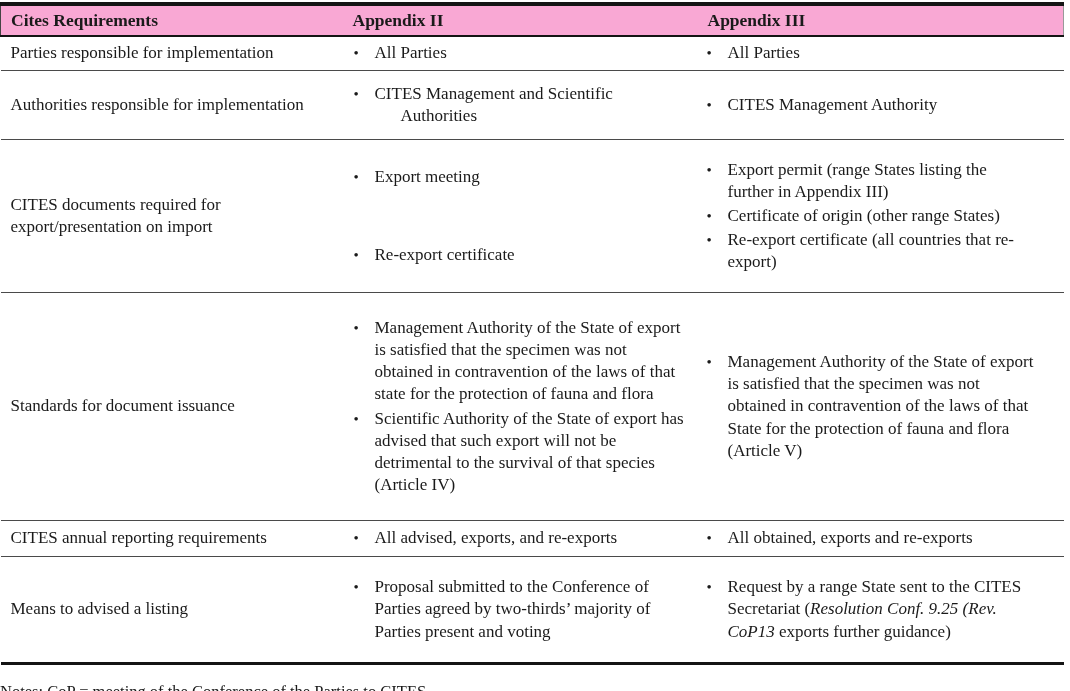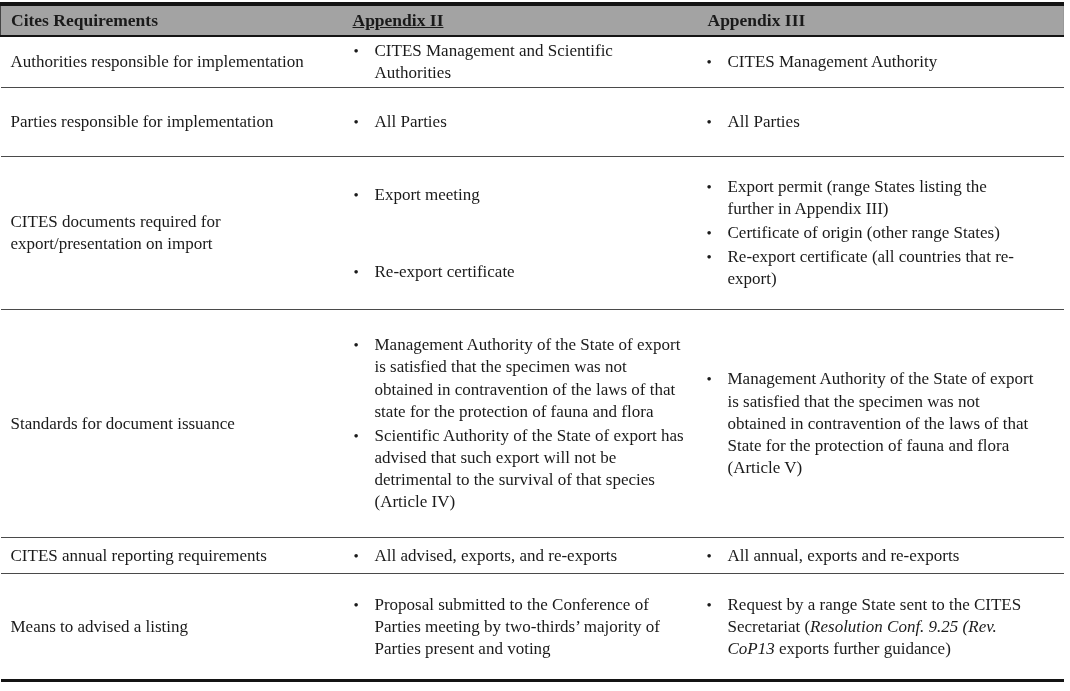--- a/index.html
+++ b/index.html
@@ -11,32 +11,32 @@
   }
   .page{padding:2px 0 0 0;}
   table.cites{
     border-collapse:collapse;
     table-layout:fixed;
     width:1063px;
     font-size:17px;
     line-height:1.3;
   }
   thead th{
-    background:#a3a3a3;
+    background:#f9a8d4;
     font-weight:bold;
     text-align:left;
     font-size:17.5px;
     height:25px;
     border-top:4px solid #141414;
     border-bottom:2px solid #141414;
     padding-top:2px;padding-bottom:2px;
     vertical-align:middle;
   }
   thead th:first-child{border-left:1px solid #444;padding-left:10px;}
-  thead th:nth-child(2){padding-left:7px;text-decoration:underline;}
+  thead th:nth-child(2){padding-left:7px;}
   thead th:nth-child(3){padding-left:7px;}
   thead th:last-child{border-right:1px solid #999;}
   tbody td{
     border-bottom:1px solid #4a4a4a;
     vertical-align:middle;
   }
   tbody tr:last-child td{border-bottom:3px solid #141414;}
   tbody td:nth-child(1){padding:3px 20px 3px 10px;}
   tbody td:nth-child(2){padding:3px 12px 3px 8px;}
   tbody td:nth-child(3){padding:3px 28px 3px 6px;}
@@ -79,20 +79,41 @@
     <thead>
       <tr>
         <th>Cites Requirements</th>
         <th>Appendix II</th>
         <th>Appendix III</th>
       </tr>
     </thead>
     <tbody>
         <tr>
           <td>
+            <div>Parties responsible for implementation</div>
+          </td>
+          <td>
+            <div class="bullets">
+              <div class="item">
+                <span class="bullet">•</span>
+                <div class="txt"><span>All Parties</span></div>
+              </div>
+            </div>
+          </td>
+          <td>
+            <div class="bullets">
+              <div class="item">
+                <span class="bullet">•</span>
+                <div class="txt"><span>All Parties</span></div>
+              </div>
+            </div>
+          </td>
+        </tr>
+        <tr>
+          <td>
             <div>Authorities responsible for implementation</div>
           </td>
           <td>
             <div class="bullets">
               <div class="item">
                 <span class="bullet">•</span>
                 <div class="txt"><span>CITES Management and Scientific Authorities</span></div>
               </div>
             </div>
           </td>
@@ -100,41 +121,20 @@
             <div class="bullets">
               <div class="item">
                 <span class="bullet">•</span>
                 <div class="txt"><span>CITES Management Authority</span></div>
               </div>
             </div>
           </td>
         </tr>
         <tr>
           <td>
-            <div>Parties responsible for implementation</div>
-          </td>
-          <td>
-            <div class="bullets">
-              <div class="item">
-                <span class="bullet">•</span>
-                <div class="txt"><span>All Parties</span></div>
-              </div>
-            </div>
-          </td>
-          <td>
-            <div class="bullets">
-              <div class="item">
-                <span class="bullet">•</span>
-                <div class="txt"><span>All Parties</span></div>
-              </div>
-            </div>
-          </td>
-        </tr>
-        <tr>
-          <td>
             <div>CITES documents required for export/presentation on import</div>
           </td>
           <td>
             <div class="bullets">
               <div class="item">
                 <span class="bullet">•</span>
                 <div class="txt"><span>Export meeting</span></div>
               </div>
               <div class="item">
                 <span class="bullet">•</span>
@@ -193,34 +193,34 @@
               <div class="item">
                 <span class="bullet">•</span>
                 <div class="txt"><span>All advised, exports, and re-exports</span></div>
               </div>
             </div>
           </td>
           <td>
             <div class="bullets">
               <div class="item">
                 <span class="bullet">•</span>
-                <div class="txt"><span>All annual, exports and re-exports</span></div>
+                <div class="txt"><span>All obtained, exports and re-exports</span></div>
               </div>
             </div>
           </td>
         </tr>
         <tr>
           <td>
             <div>Means to advised a listing</div>
           </td>
           <td>
             <div class="bullets">
               <div class="item">
                 <span class="bullet">•</span>
-                <div class="txt"><span>Proposal submitted to the Conference of Parties meeting by two-thirds’ majority of Parties present and voting</span></div>
+                <div class="txt"><span>Proposal submitted to the Conference of Parties agreed by two-thirds’ majority of Parties present and voting</span></div>
               </div>
             </div>
           </td>
           <td>
             <div class="bullets">
               <div class="item">
                 <span class="bullet">•</span>
                 <div class="txt"><span>Request by a range State sent to the CITES Secretariat (</span><span class="it">Resolution Conf. 9.25 (Rev. CoP13</span><span> exports further guidance)</span></div>
               </div>
             </div>

